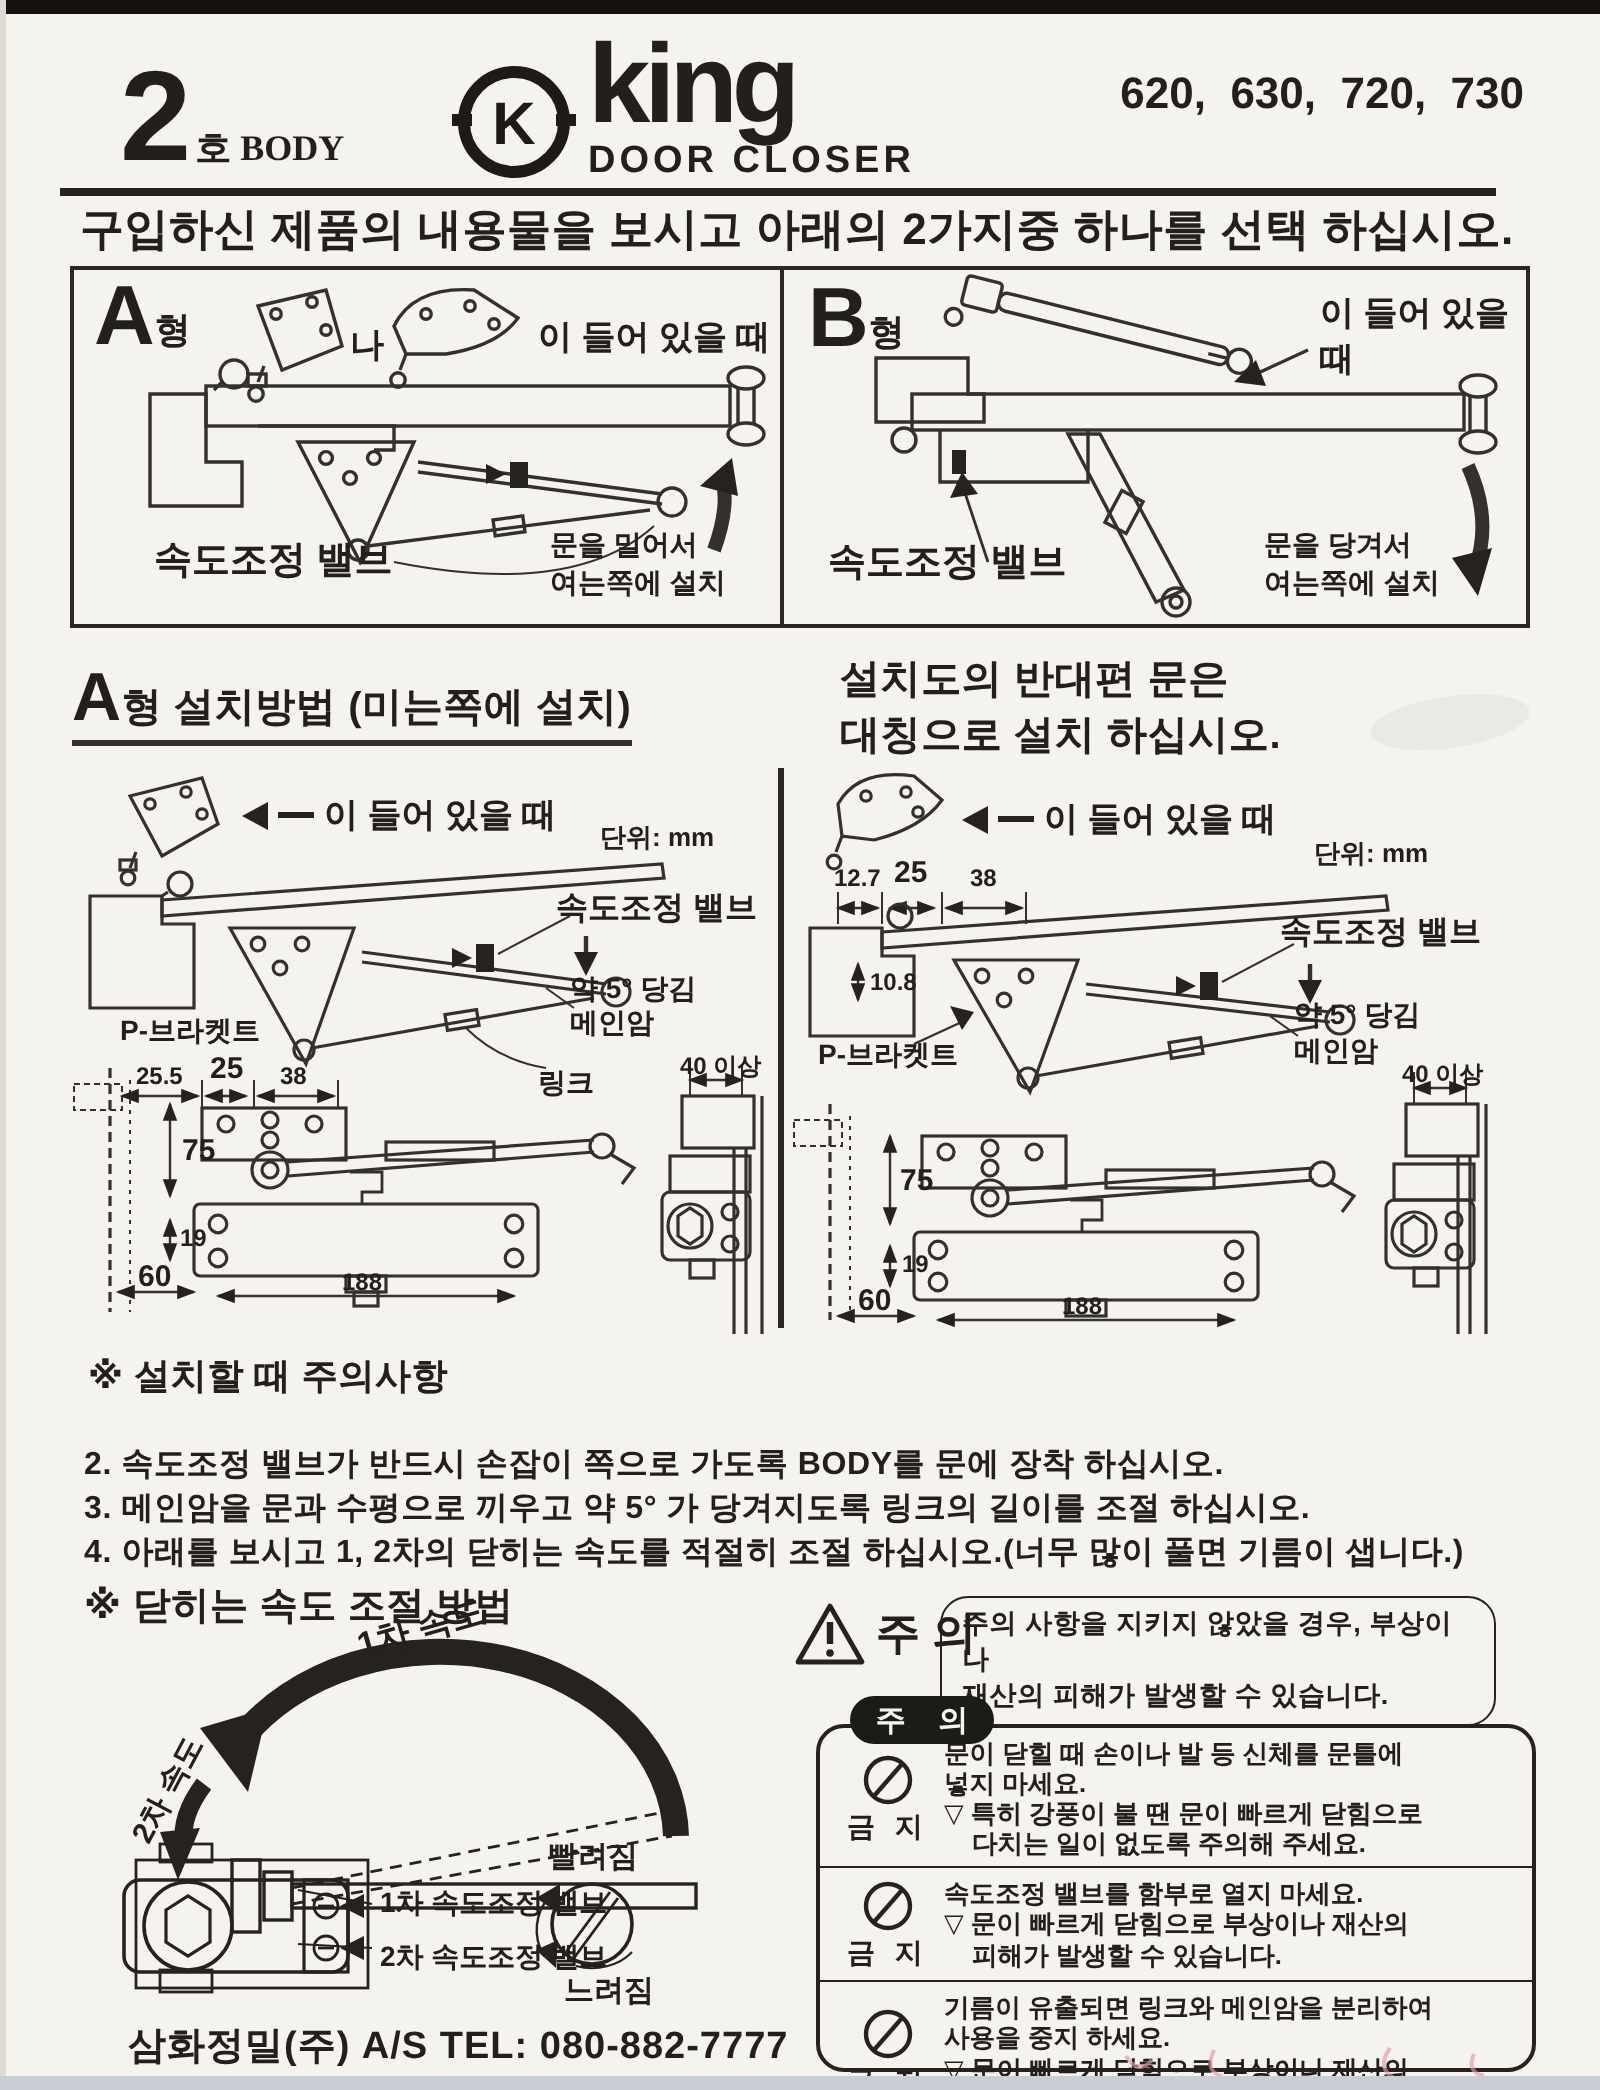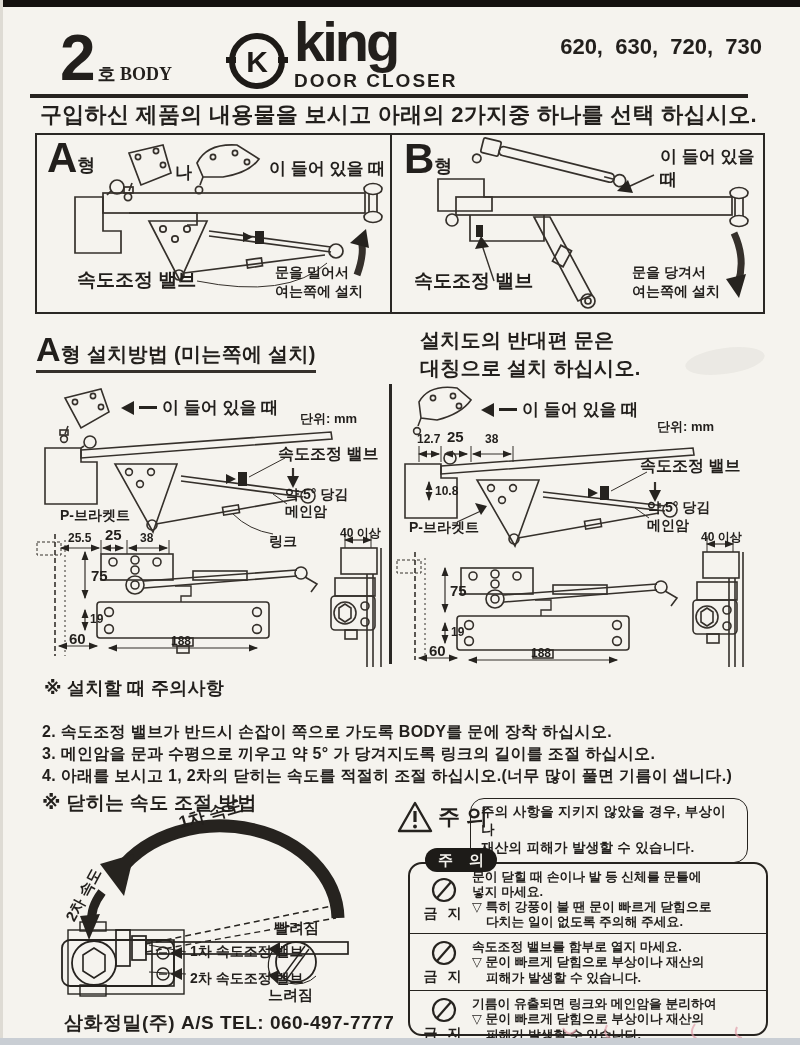--- a/index.html
+++ b/index.html
@@ -447,21 +447,21 @@
         <path d="M252 130 L240 137 L252 145 Z" fill="#26231f" stroke="none"></path>
         <path d="M251 158 L240 163 L250 172 Z" fill="#26231f" stroke="none"></path>
         <path d="M288 164 A 25 20 0 0 1 260 171" stroke-width="1"></path>
       </g>
     </svg>
     <span class="abs lbl17 rot1" style="left:148px;top:0px;">1차 속도</span>
     <span class="abs rot2" style="left:34px;top:104px;font-size:15px;font-weight:800;">2차 속도</span>
     <span class="abs lbl14" style="left:162px;top:130px;">1차 속도조정 밸브</span>
     <span class="abs lbl14" style="left:162px;top:157px;">2차 속도조정 밸브</span>
     <span class="abs" style="left:246px;top:107px;font-size:15px;font-weight:800;">빨려짐</span>
-    <span class="abs" style="left:240px;top:174px;font-size:15px;font-weight:800;">느려짐</span>
+    <span class="abs" style="left:254px;top:174px;font-size:15px;font-weight:800;">느려짐</span>
   </div>
 
   <div class="abs" style="left:396px;top:800px;display:flex;align-items:center;gap:4px;">
     <svg width="38" height="34" viewBox="0 0 38 34">
       <path d="M19 3 L35 31 L3 31 Z" fill="none" stroke="#26231f" stroke-width="2.4" stroke-linejoin="round"></path>
       <path d="M19 11 V 22" stroke="#26231f" stroke-width="3.2"></path>
       <circle cx="19" cy="26.5" r="1.9" fill="#26231f"></circle>
     </svg>
     <span class="warnTxt">주 의</span>
   </div>
@@ -503,28 +503,29 @@
     <div class="crow">
       <div class="cleft">
         <svg width="28" height="28" viewBox="0 0 28 28">
           <circle cx="14" cy="14" r="11" fill="none" stroke="#26231f" stroke-width="2.2"></circle>
           <path d="M21 6 L7 22" stroke="#26231f" stroke-width="2.2"></path>
         </svg>
         <span class="ban">금 지</span>
       </div>
       <div class="clines">
         <div>기름이 유출되면 링크와 메인암을 분리하여</div>
+        <div>사용을 중지 하세요.</div>
         <div>▽ 문이 빠르게 닫힘으로 부상이나 재산의</div>
         <div class="ind">피해가 발생할 수 있습니다.</div>
       </div>
     </div>
   </div>
   <div class="abs cbadge">주 의</div>
 
-  <span class="abs footer ko" style="left:64px;top:1010px;">삼화정밀(주) A/S TEL:  060-497-7777</span>
+  <span class="abs footer ko" style="left:64px;top:1010px;">삼화정밀(주) A/S TEL:  080-882-7777</span>
 
   <svg class="abs" style="left:545px;top:1022px;" width="230" height="22" viewBox="0 0 230 22">
     <g stroke="#e09aa6" stroke-width="2" fill="none" opacity="0.65">
       <path d="M18 6 q6 10 13 2"></path>
       <path d="M62 3 q-5 11 4 13"></path>
       <path d="M150 2 q-7 10 2 15"></path>
       <path d="M192 5 q-4 9 5 11"></path>
     </g>
   </svg>
 

